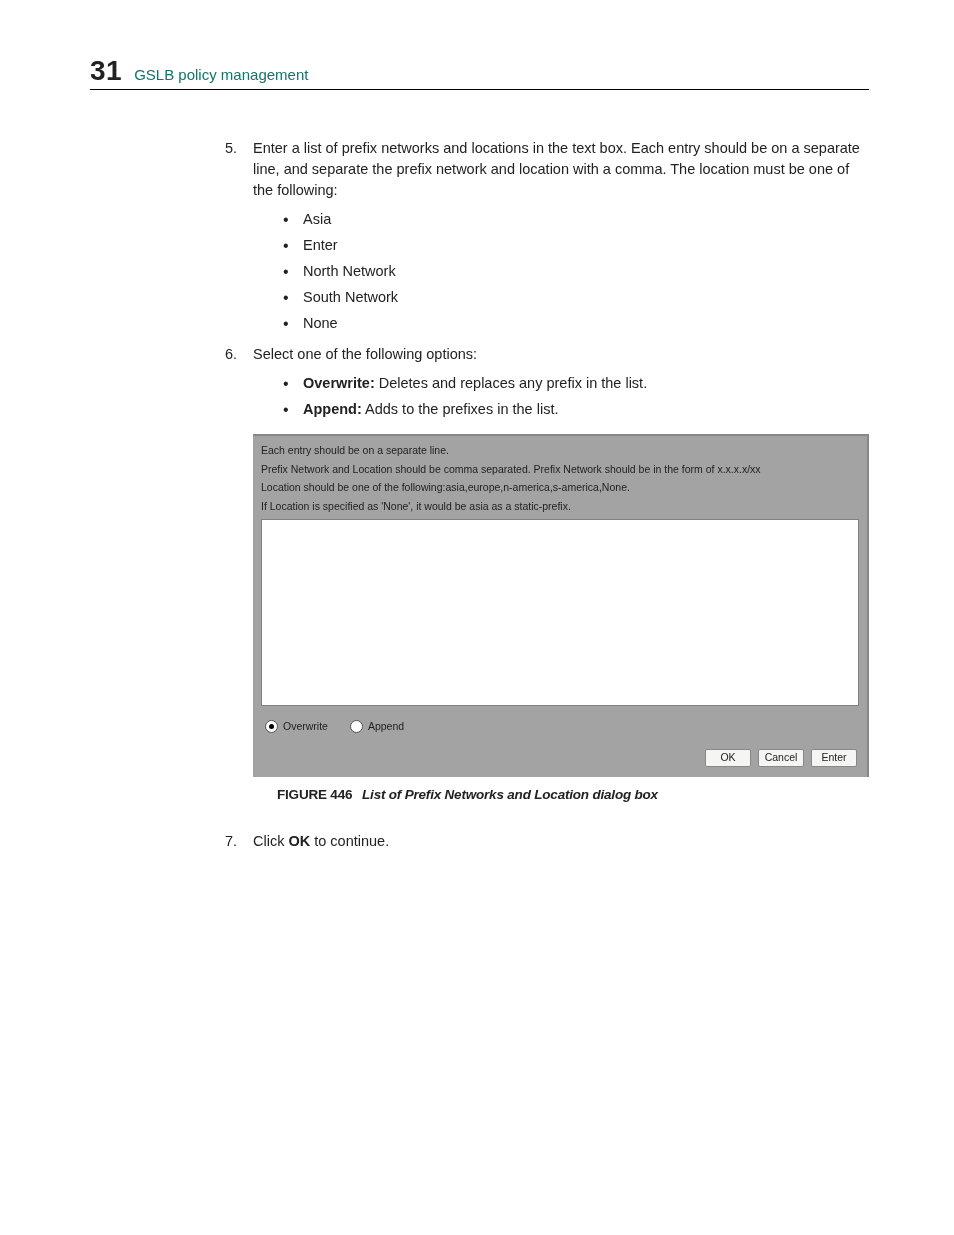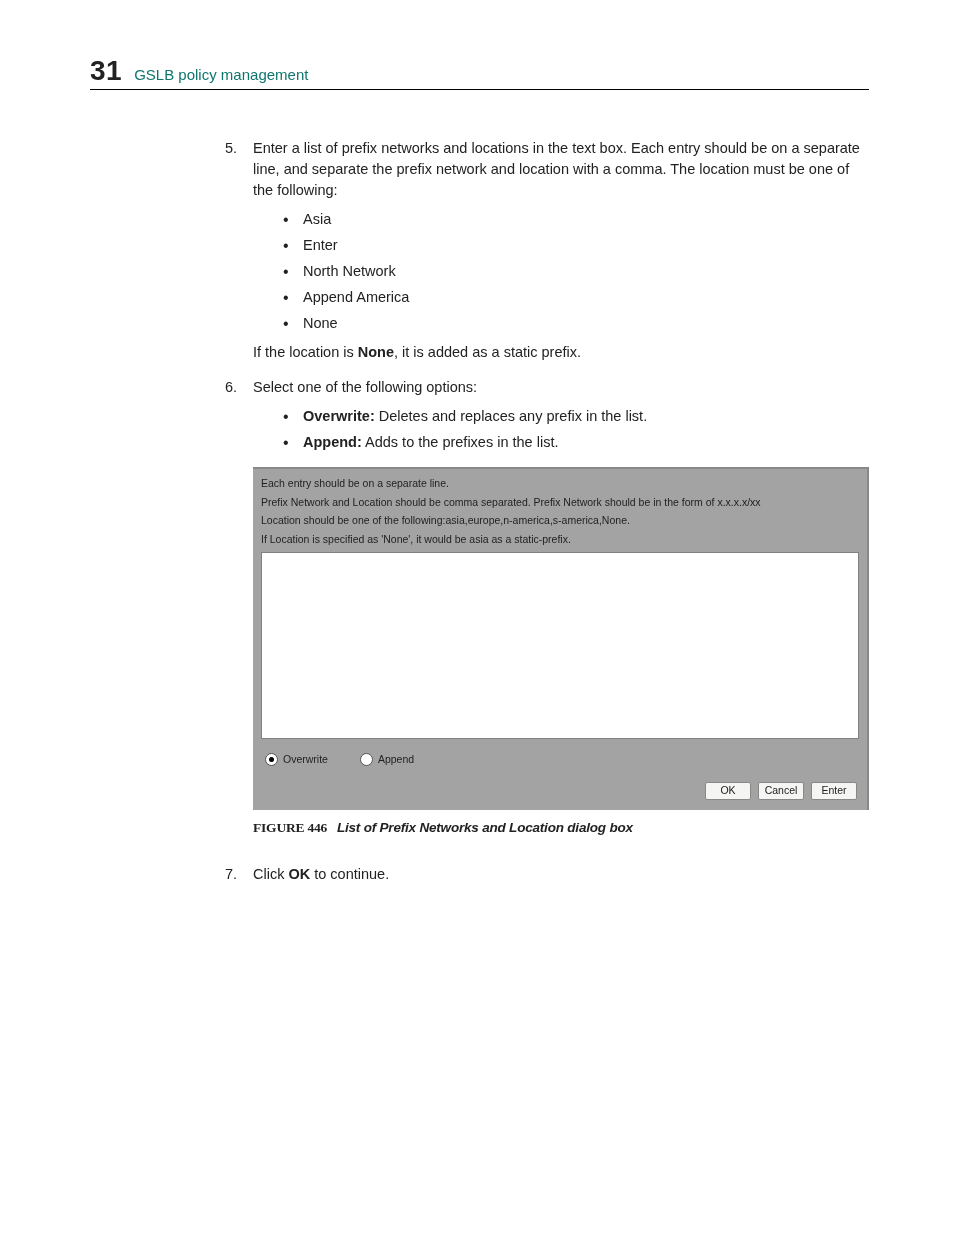--- a/index.html
+++ b/index.html
@@ -88,21 +88,21 @@
   .instr { margin-bottom: 5px; }
   .textbox {
     background: #fff;
     border: 1px solid #808080;
     height: 185px;
     margin-top: 2px;
   }
   .radios {
     display: flex;
     align-items: flex-start;
-    gap: 32px;
+    gap: 22px;
     margin: 14px 4px 16px 4px;
   }
   .radio {
     display: inline-flex;
     align-items: center;
     gap: 5px;
   }
   .rdot {
     width: 11px; height: 11px;
     border: 1px solid #555;
@@ -133,22 +133,23 @@
     text-align: center;
     font-size: 10.5px;
     font-family: Tahoma, Arial, sans-serif;
   }
   .figcap {
     margin: 8px 0 26px 0;
     font-size: 13.5px;
   }
   .figcap .figlabel {
     font-weight: 700;
-    font-family: Liberation Serif, serif;
+    font-family: Liberation Sans, sans-serif;
     letter-spacing: -0.2px;
+    margin-left: 24px;
   }
   .figcap .figtitle {
     font-weight: 700;
     font-family: Arial, sans-serif;
     letter-spacing: -0.2px;
     margin-left: 6px;
     font-style: italic;
   }
 </style>
 </head>
@@ -164,26 +165,23 @@
   <div class="content">
     <ol class="steps">
 
       <li>
         <span class="num">5.</span>
         <span>Enter a list of prefix networks and locations in the text box. Each entry should be on a separate line, and separate the prefix network and location with a comma. The location must be one of the following:</span>
         <ul class="bullets">
           <li>Asia</li>
           <li>Enter</li>
           <li>North Network</li>
-          <li>Append America</li>
+          <li>South Network</li>
           <li>None</li>
         </ul>
-        <div class="note">
-          <span>If the location is </span><span class="bold">None</span><span>, it is added as a static prefix.</span>
-        </div>
       </li>
 
       <li>
         <span class="num">6.</span>
         <span>Select one of the following options:</span>
         <ul class="bullets">
           <li><span class="bold">Overwrite:</span><span> Deletes and replaces any prefix in the list.</span></li>
           <li><span class="bold">Append:</span><span> Adds to the prefixes in the list.</span></li>
         </ul>
 

